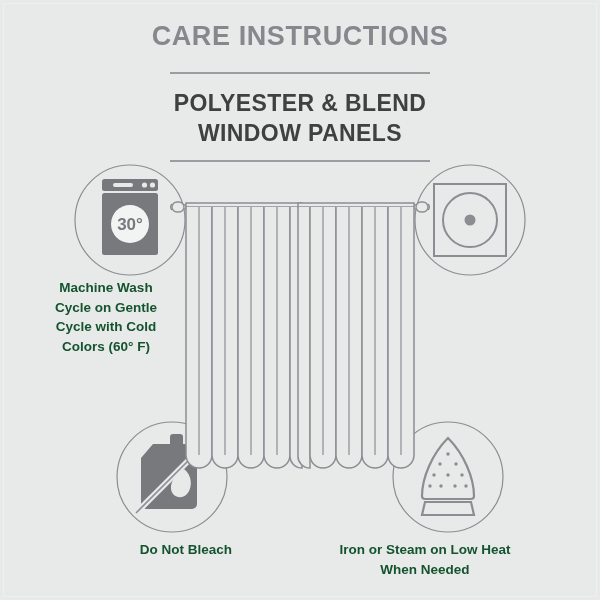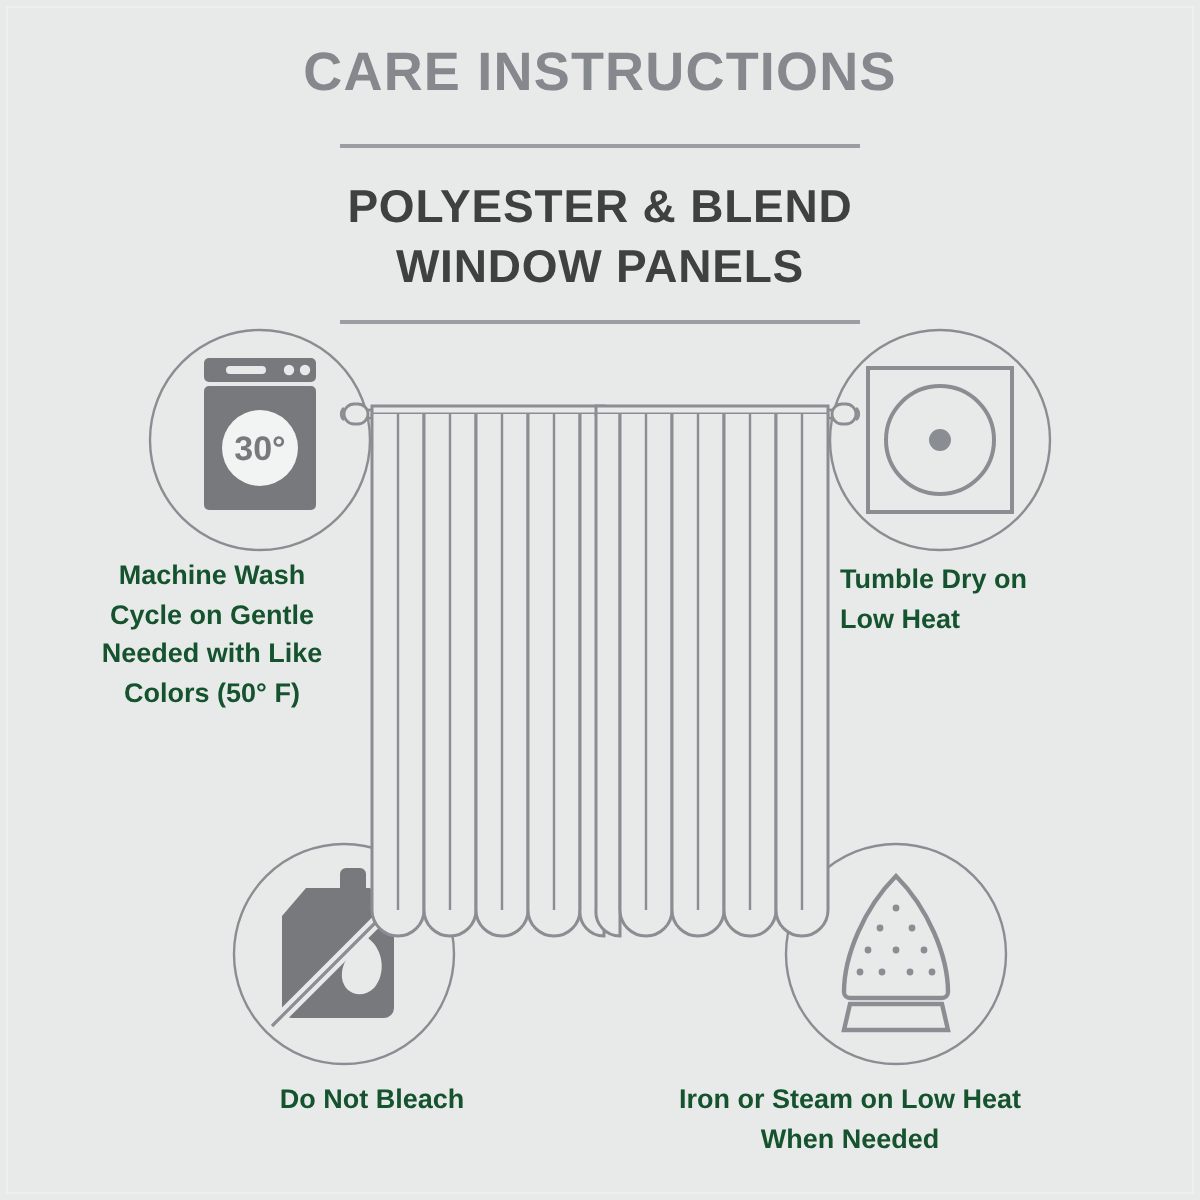--- a/index.html
+++ b/index.html
@@ -206,28 +206,24 @@
         <line x1="349" y1="52" x2="349" y2="300" stroke="#8a8e92" stroke-width="1.2"></line>
         <line x1="375" y1="52" x2="375" y2="300" stroke="#8a8e92" stroke-width="1.2"></line>
         <line x1="401" y1="52" x2="401" y2="300" stroke="#8a8e92" stroke-width="1.2"></line>
       </g>
     </svg>
   </div>
 
   <div class="caption" id="caption-wash">
     <span>Machine Wash</span><br>
     <span>Cycle on Gentle</span><br>
-    <span>Needed with Like</span><br>
-    <span>Colors (50° F)</span>
-  </div>
-
-  <div class="caption" id="caption-dry">
-    <span>Tumble Dry on</span><br>
-    <span>Low Heat</span>
-  </div>
+    <span>Cycle with Cold</span><br>
+    <span>Colors (60° F)</span>
+  </div>
+
 
   <div class="caption" id="caption-bleach">
     <span>Do Not Bleach</span>
   </div>
 
   <div class="caption" id="caption-iron">
     <span>Iron or Steam on Low Heat</span><br>
     <span>When Needed</span>
   </div>
 </div>

